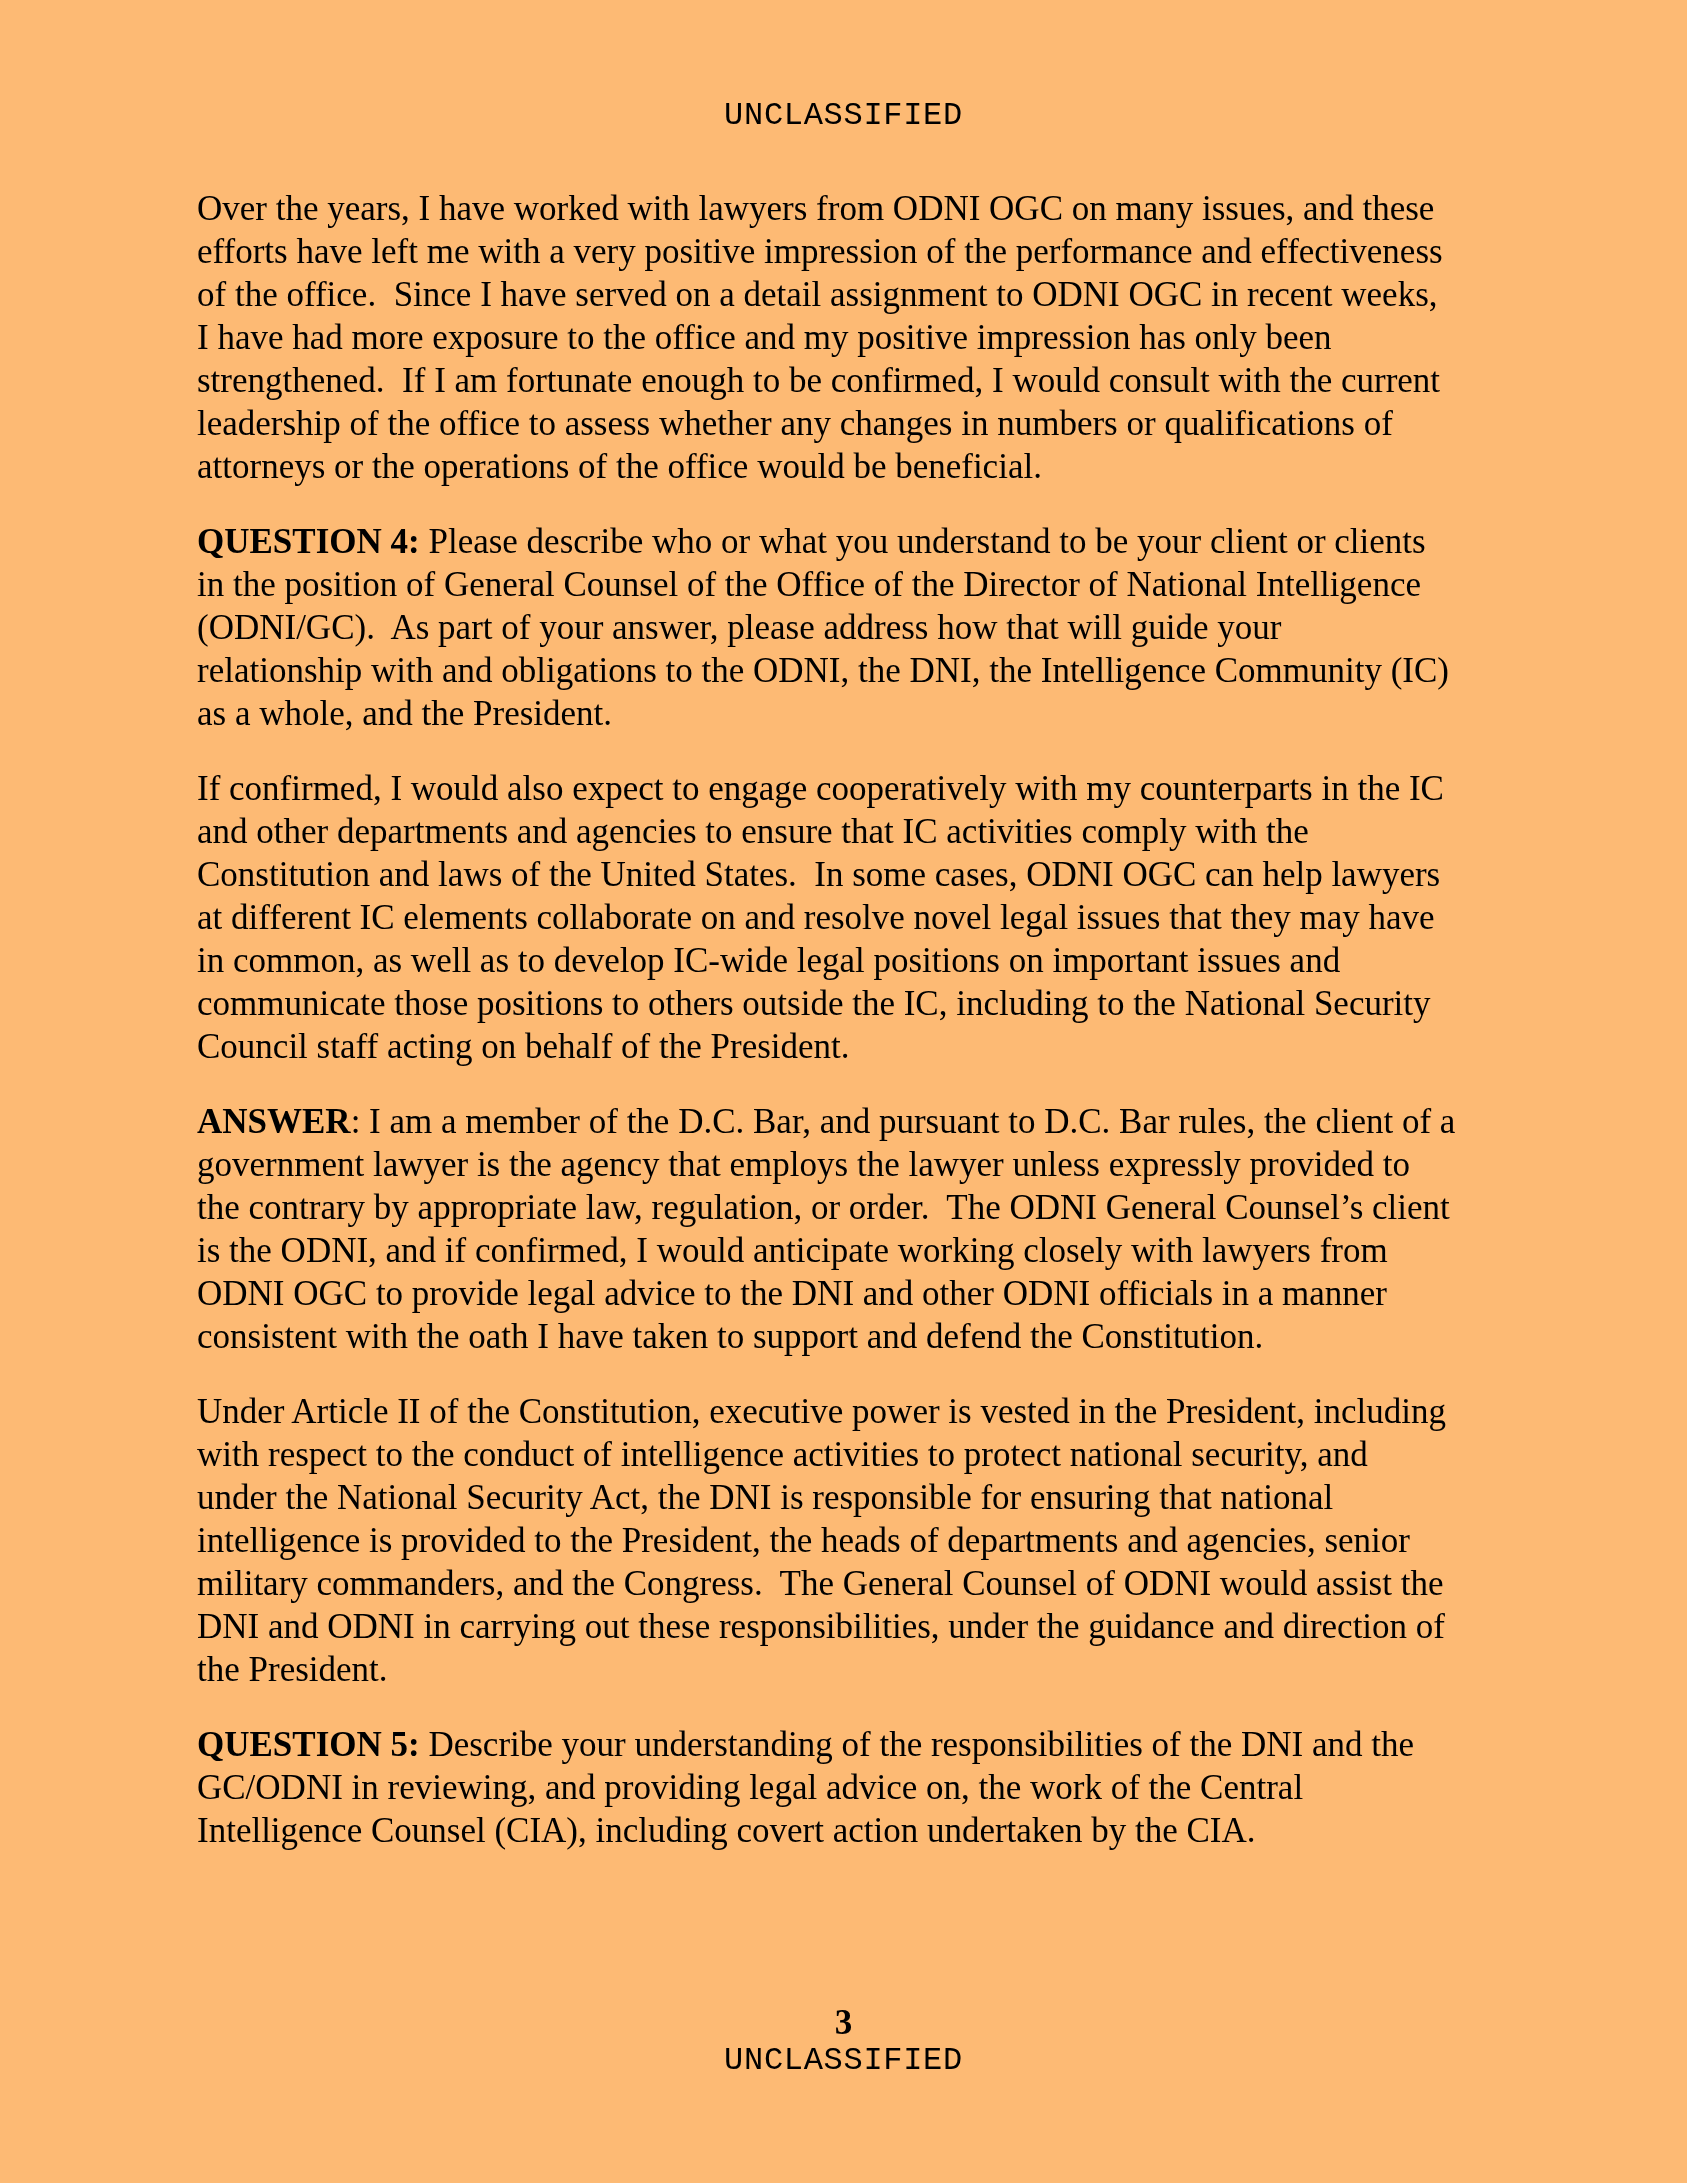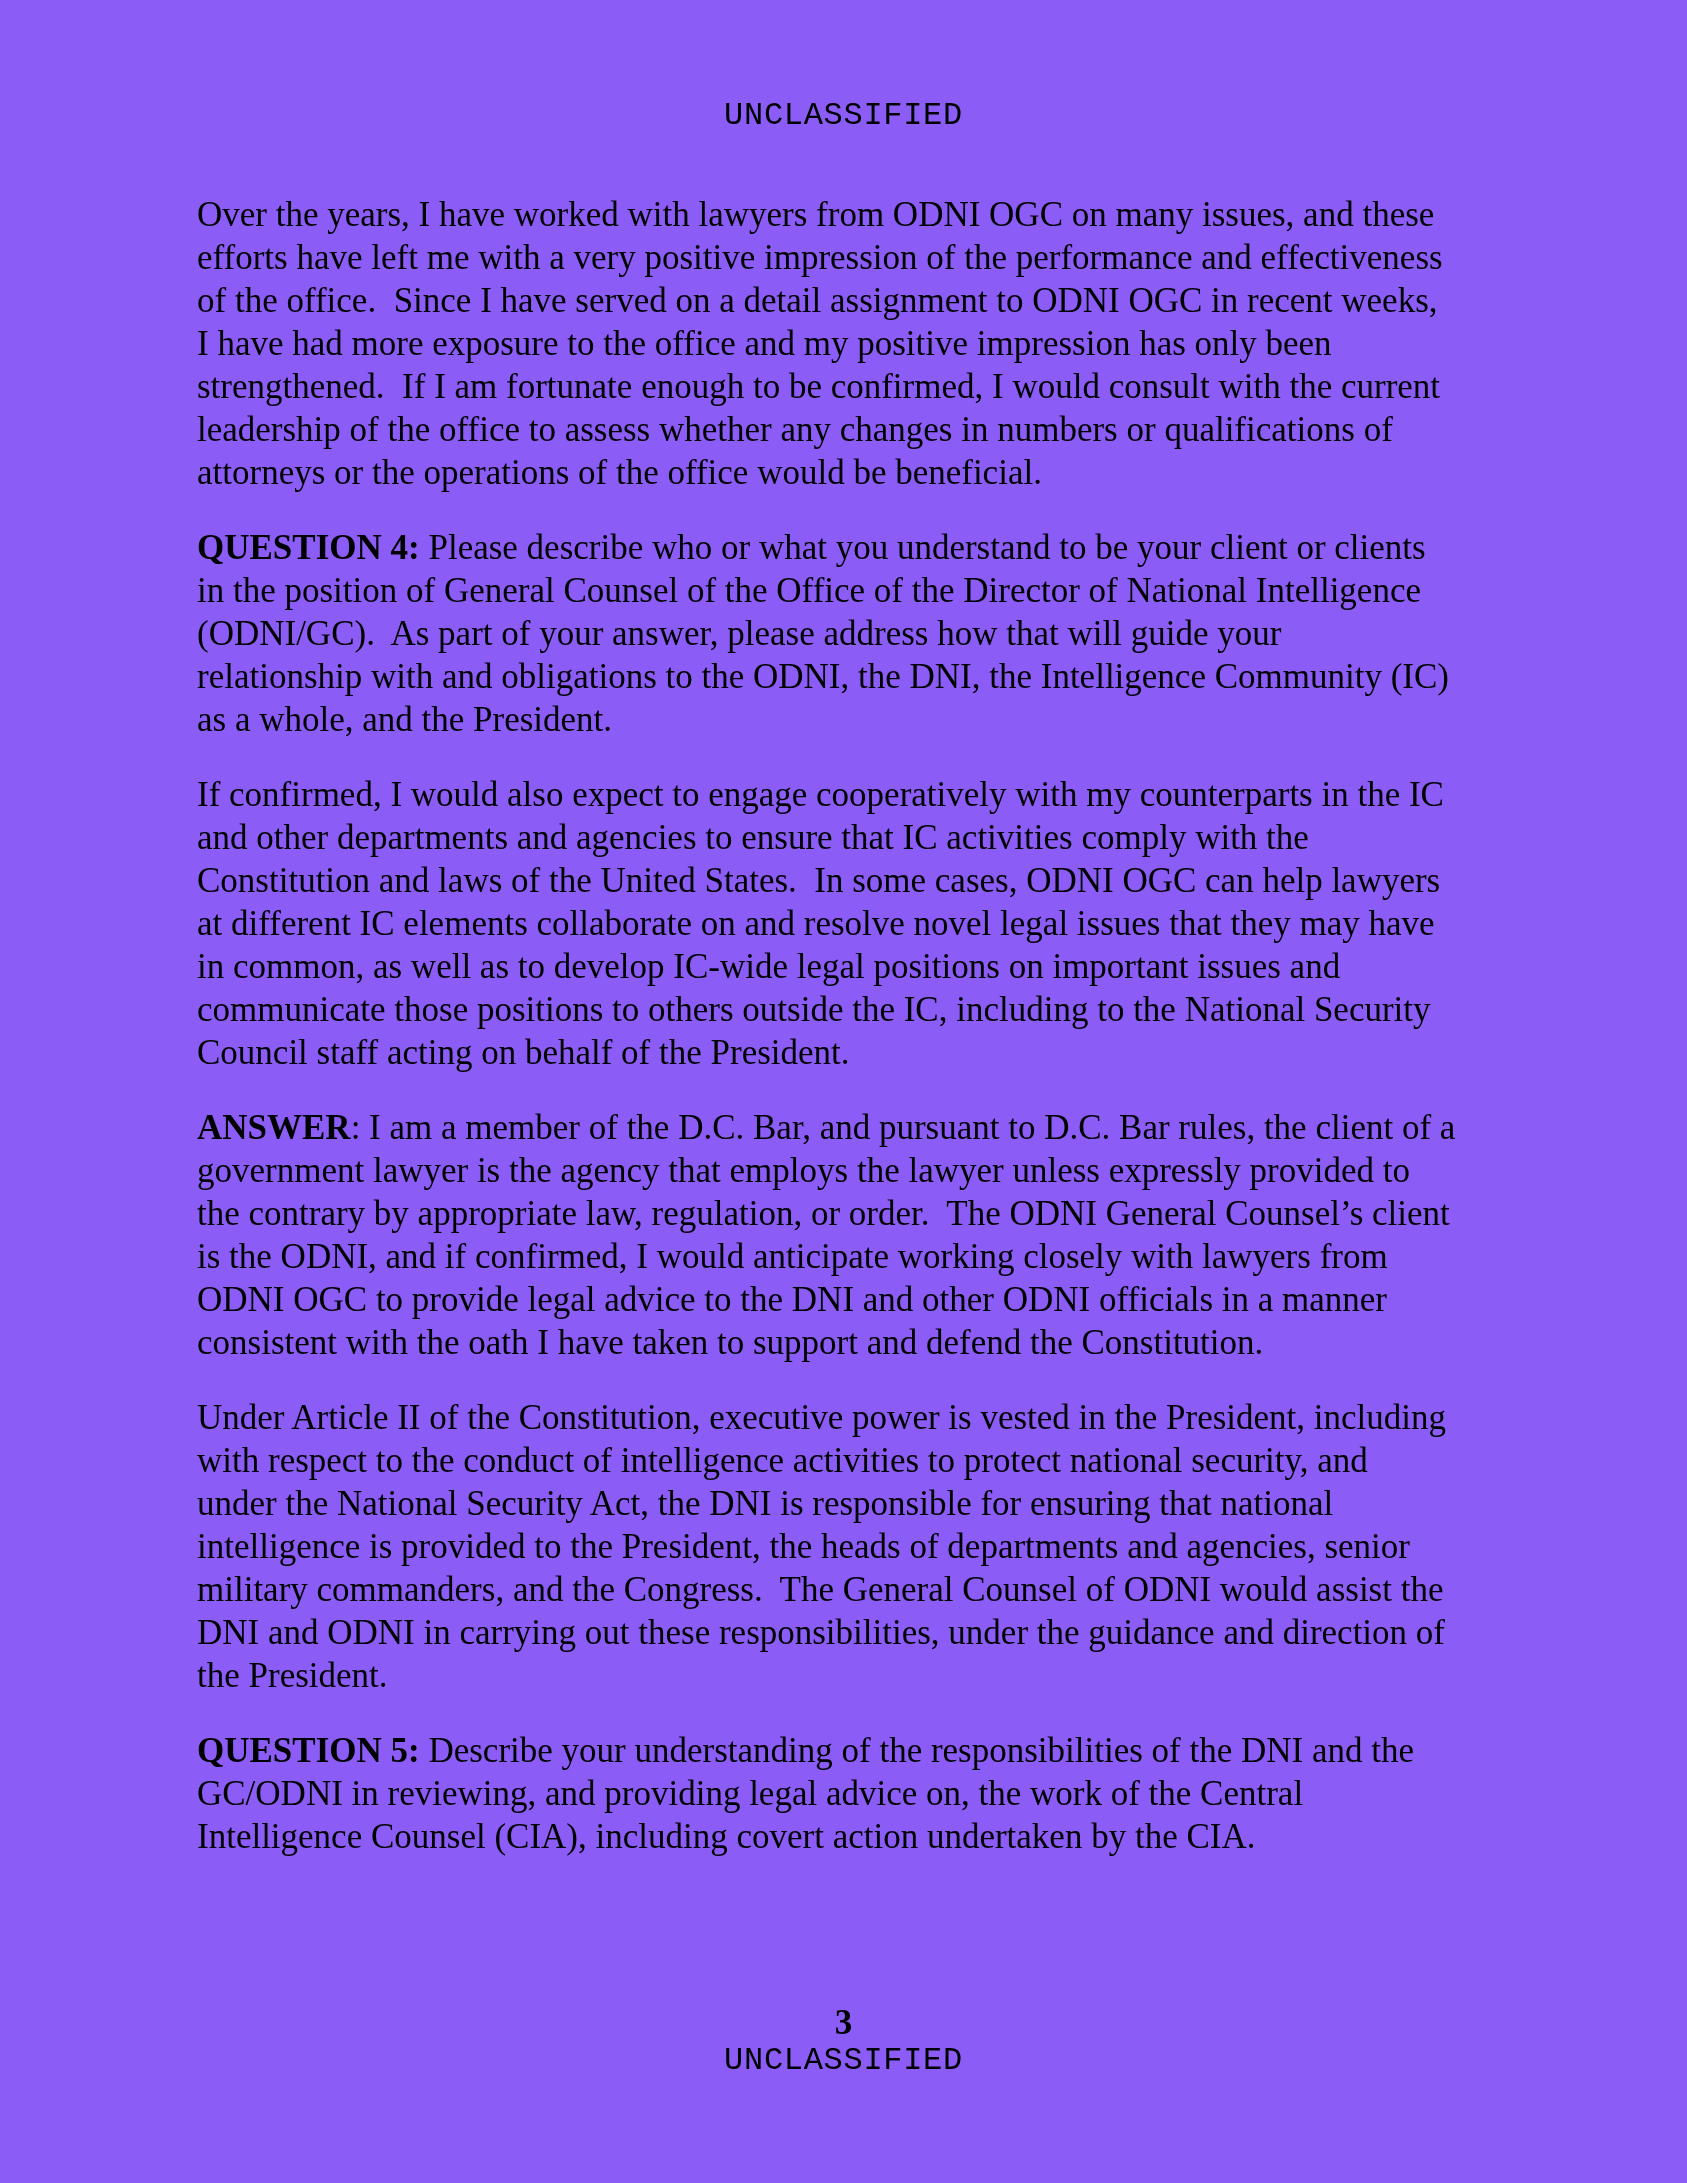--- a/index.html
+++ b/index.html
@@ -4,41 +4,41 @@
 <style>
   html, body {
     margin: 0;
     padding: 0;
     background: #777;
   }
   .page {
     position: relative;
     width: 1687px;
     height: 2183px;
-    background: #8b5cf6;
+    background: #fdba74;
     color: #000000;
     font-family: "Liberation Serif", "DejaVu Serif", serif;
     overflow: hidden;
   }
   .classification {
     position: absolute;
     left: 0;
     width: 1687px;
     text-align: center;
     font-family: "Liberation Mono", "DejaVu Sans Mono", monospace;
     font-size: 32px;
     line-height: 40px;
     letter-spacing: 0.7px;
     white-space: pre;
   }
   .classification.top { top: 96px; }
   .classification.bottom { top: 2041px; }
   .body-text {
     position: absolute;
-    top: 193px;
+    top: 187px;
     left: 197px;
     width: 1442px;
   }
   .para {
     margin: 0 0 32px 0;
     font-size: 35px;
     line-height: 43px;
   }
   .para .label {
     font-weight: 700;

